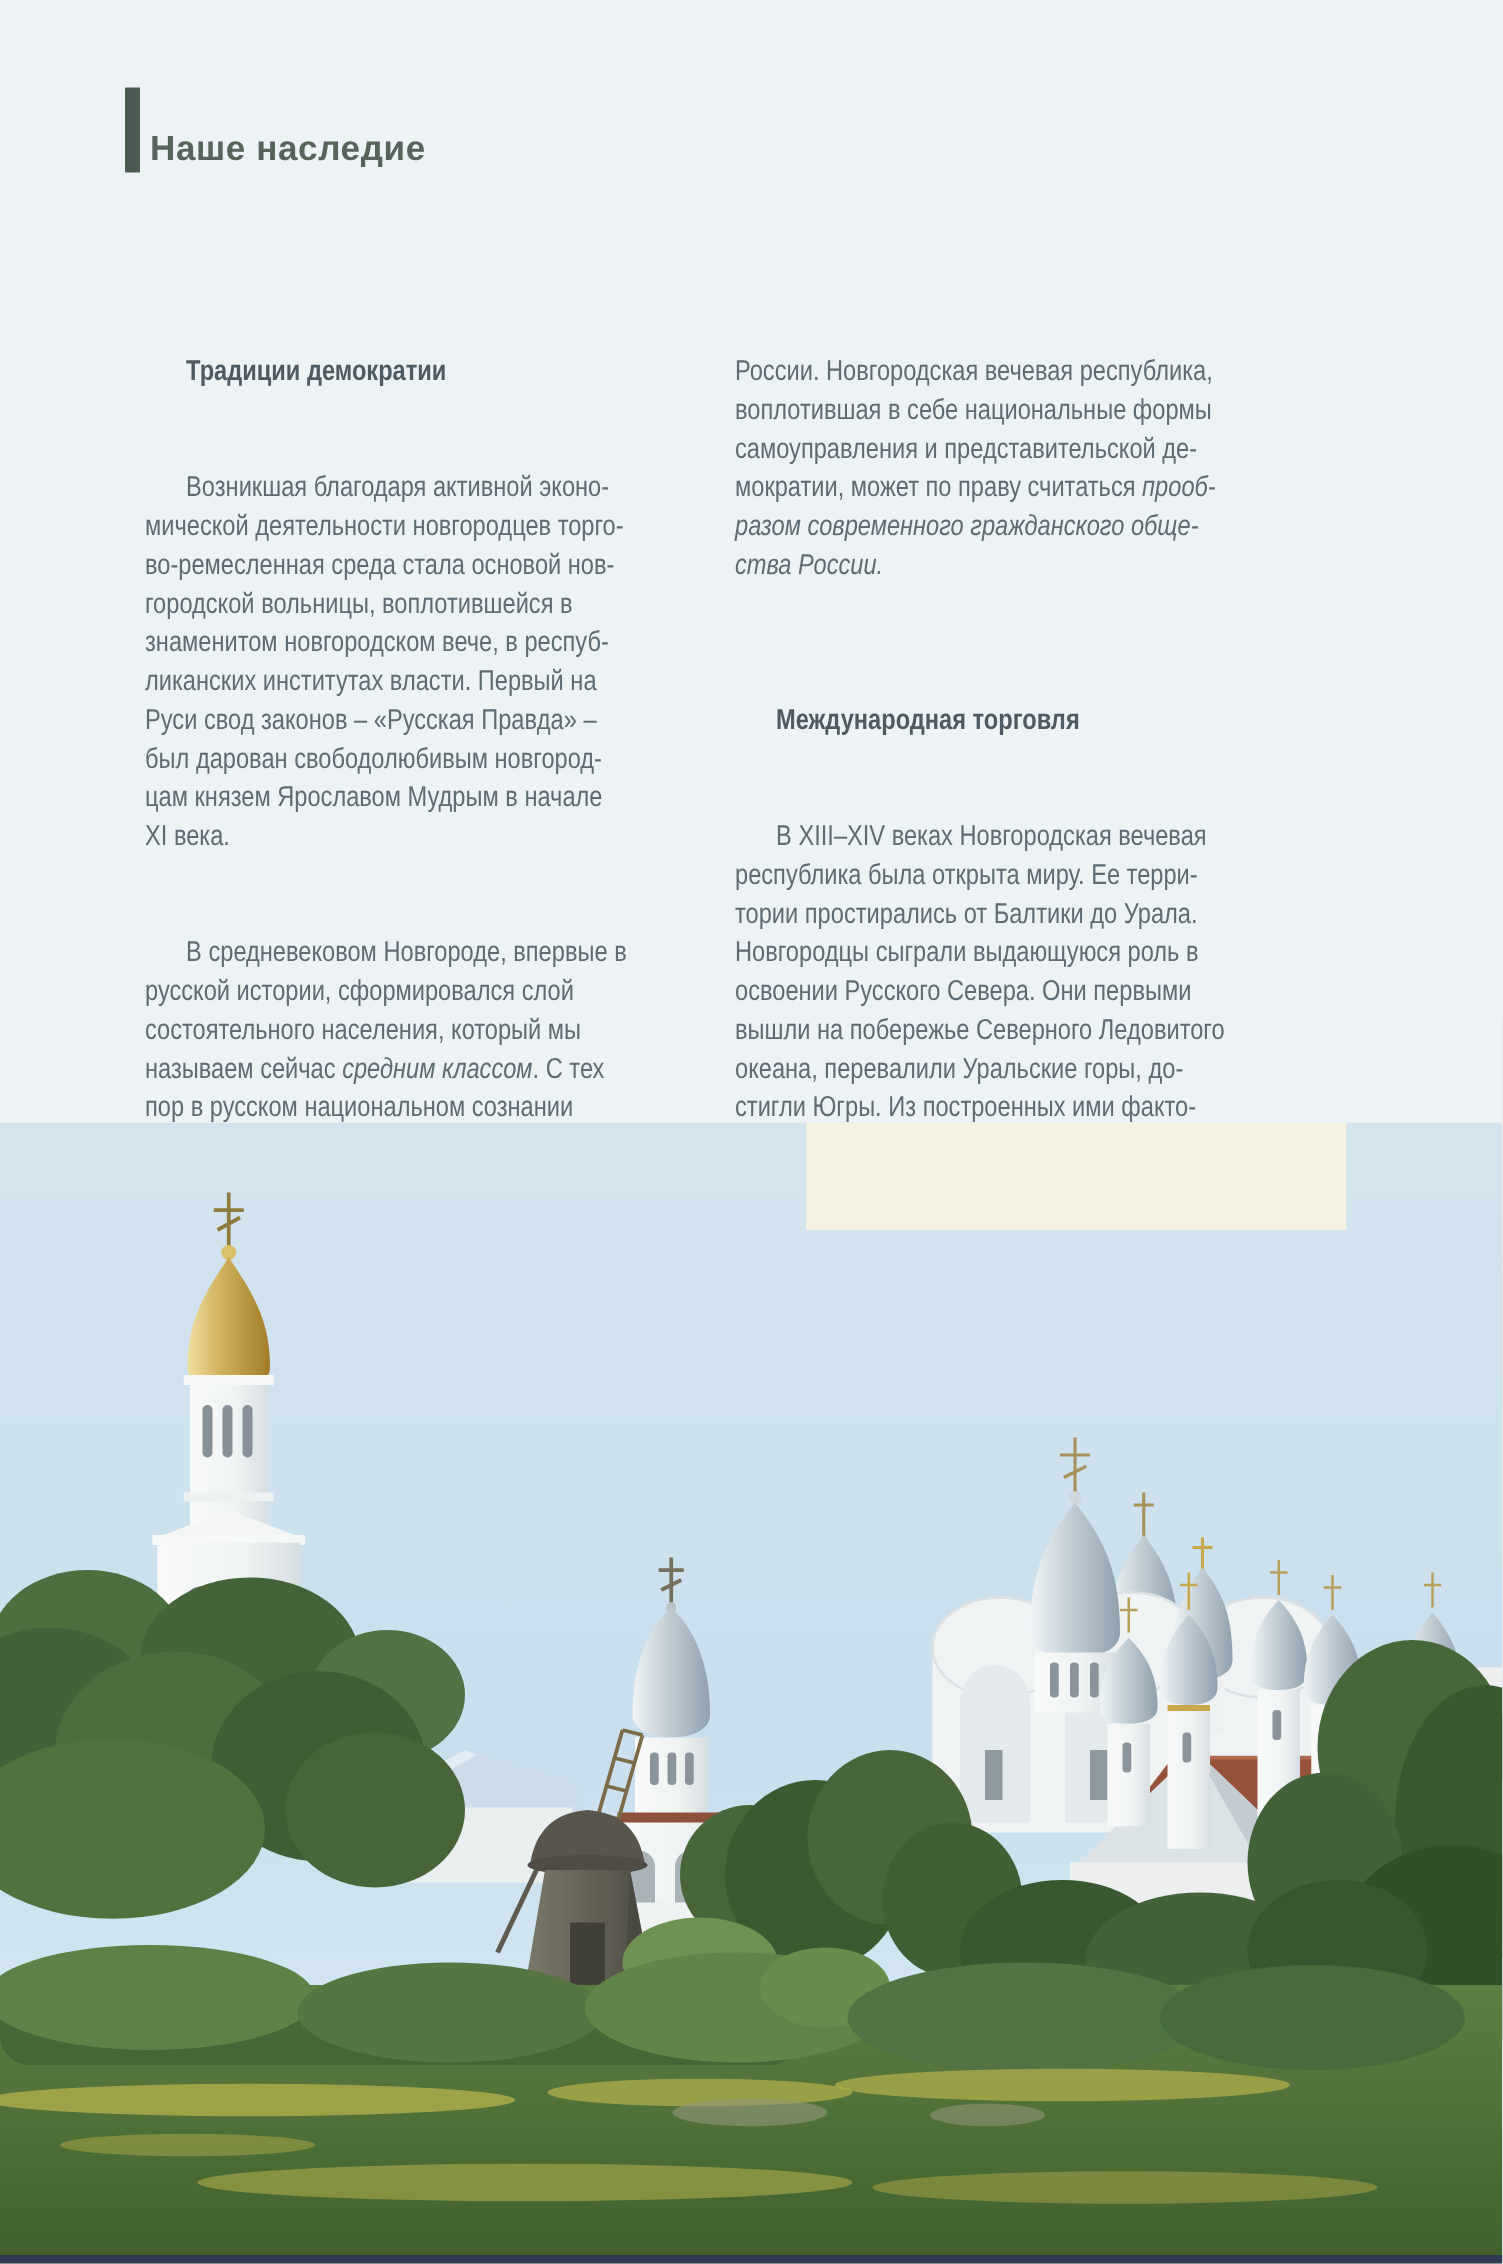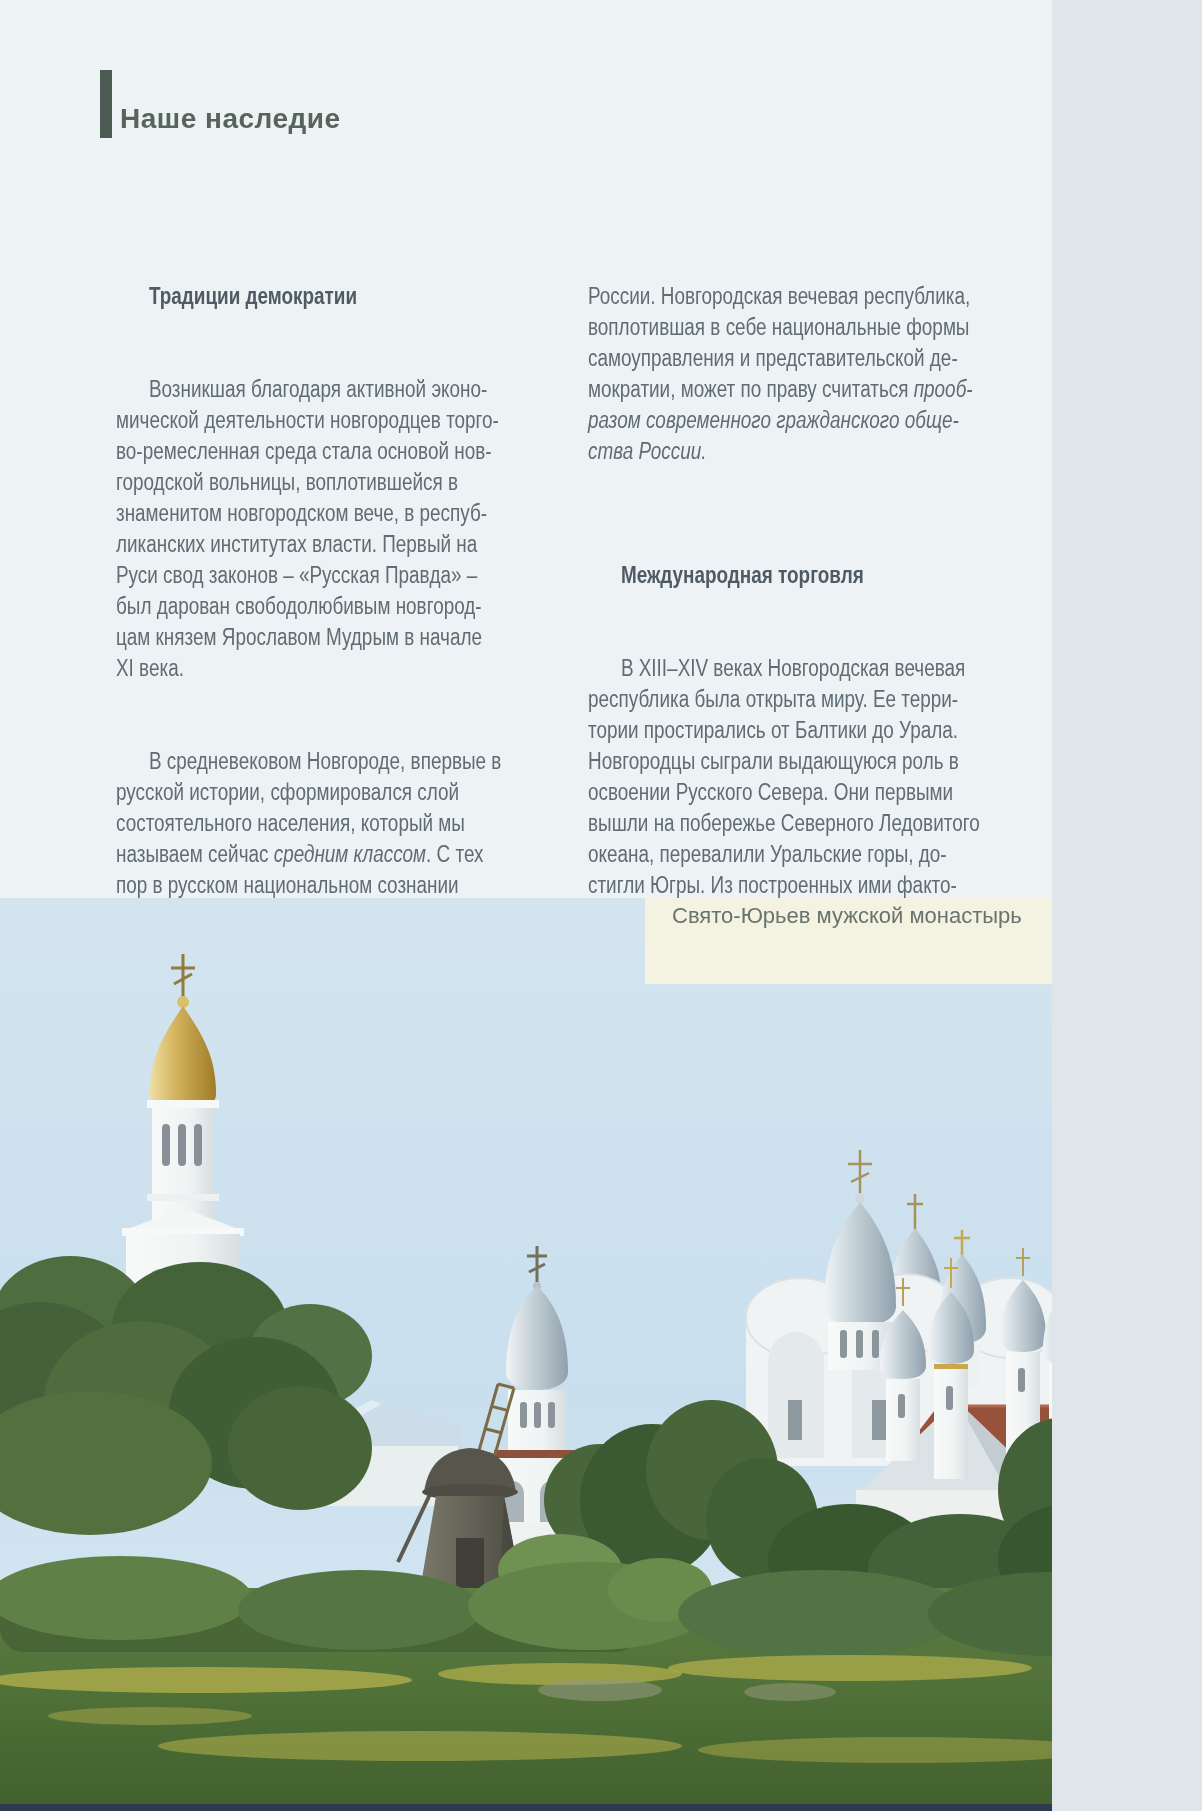--- a/index.html
+++ b/index.html
@@ -1,18 +1,18 @@
 <!DOCTYPE html>
 <html><head>
 <meta charset="utf-8">
 <style>
   html,body{margin:0;padding:0;background:#dfe5e8;}
   .page{
     position:relative;
-    width:1052px;height:1811px;
+    width:1202px;height:1811px;
     background:#edf2f4;
     overflow:hidden;
     font-family:"Liberation Sans", sans-serif;
   }
   .header-bar{
     position:absolute;left:100px;top:70px;width:12px;height:68px;
     background:#4d5a53;
   }
   .header-title{
     position:absolute;left:120px;top:103px;
@@ -304,15 +304,14 @@
         <ellipse cx="420" cy="848" rx="262" ry="15" fill="#b7b24c" opacity="0.55"></ellipse>
         <ellipse cx="900" cy="852" rx="202" ry="13" fill="#b7b24c" opacity="0.45"></ellipse>
       </g>
 
       <g>
         <rect x="0" y="906" width="1202" height="7" fill="#2f3a51"></rect>
       </g>
     </svg>
   </div>
 
-  <div class="photo-caption">Свято-Юрьев мужской монастырь</div>
 
 </div>
 
 </body></html>

